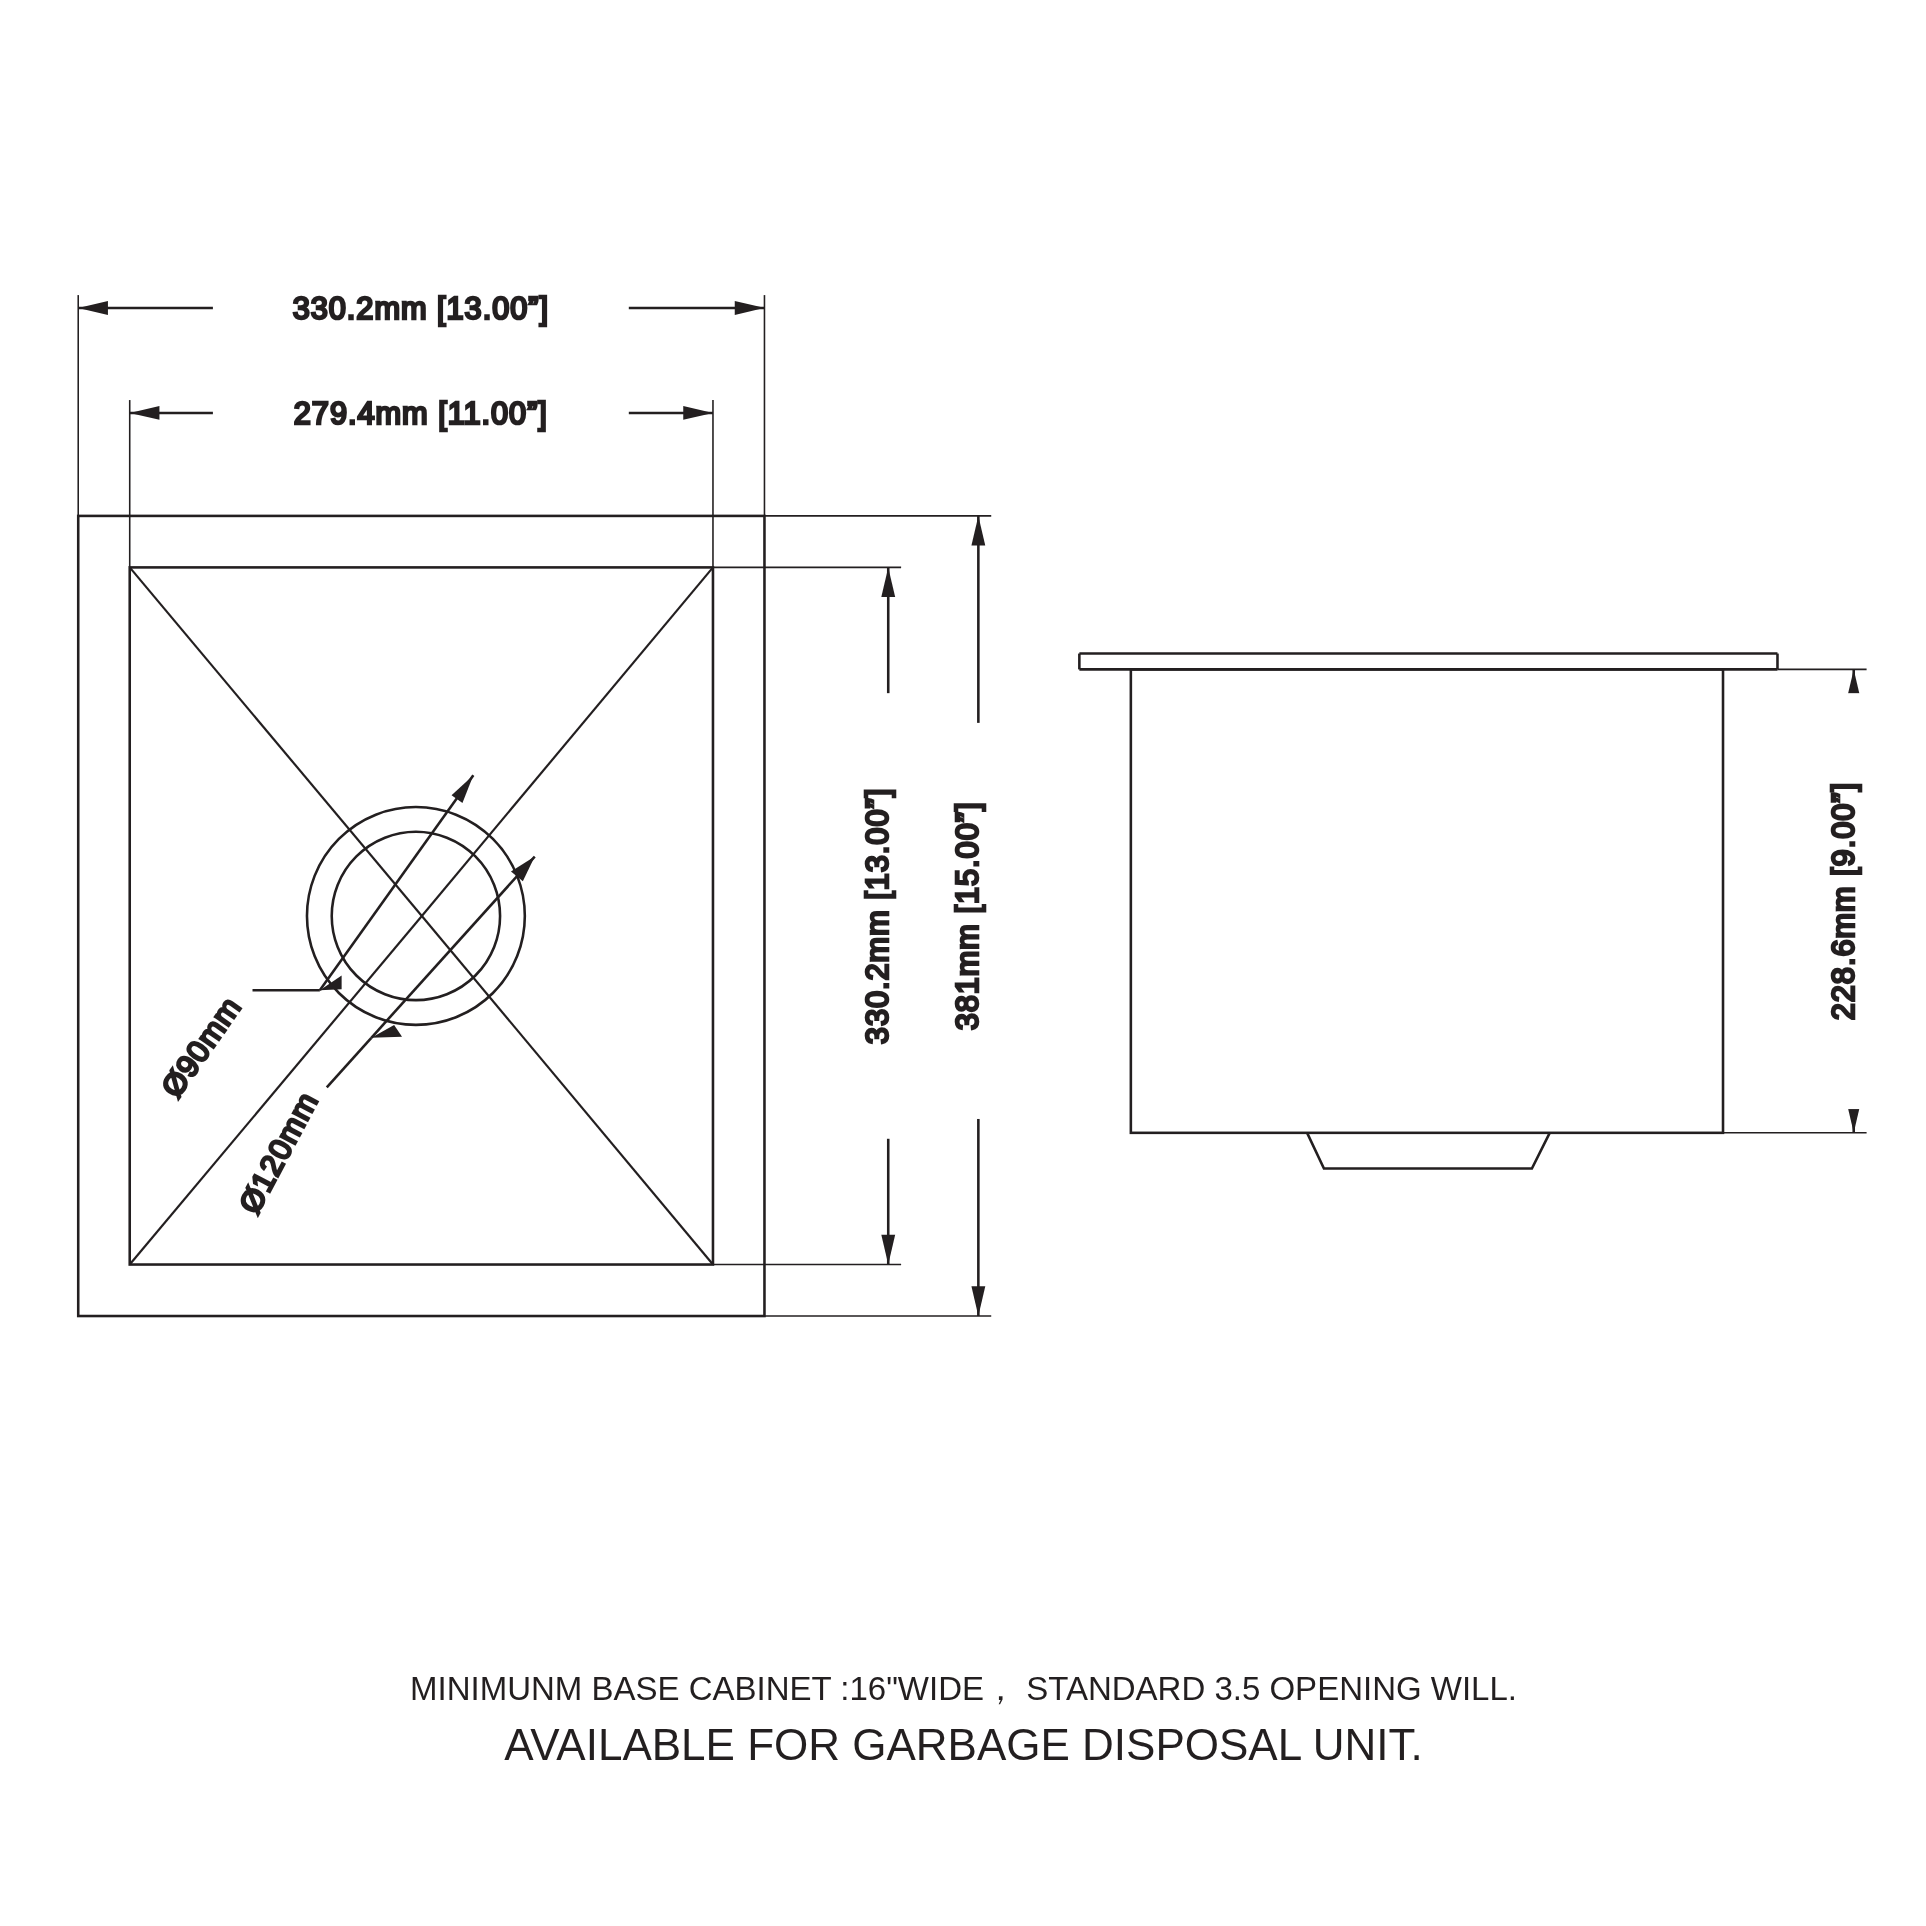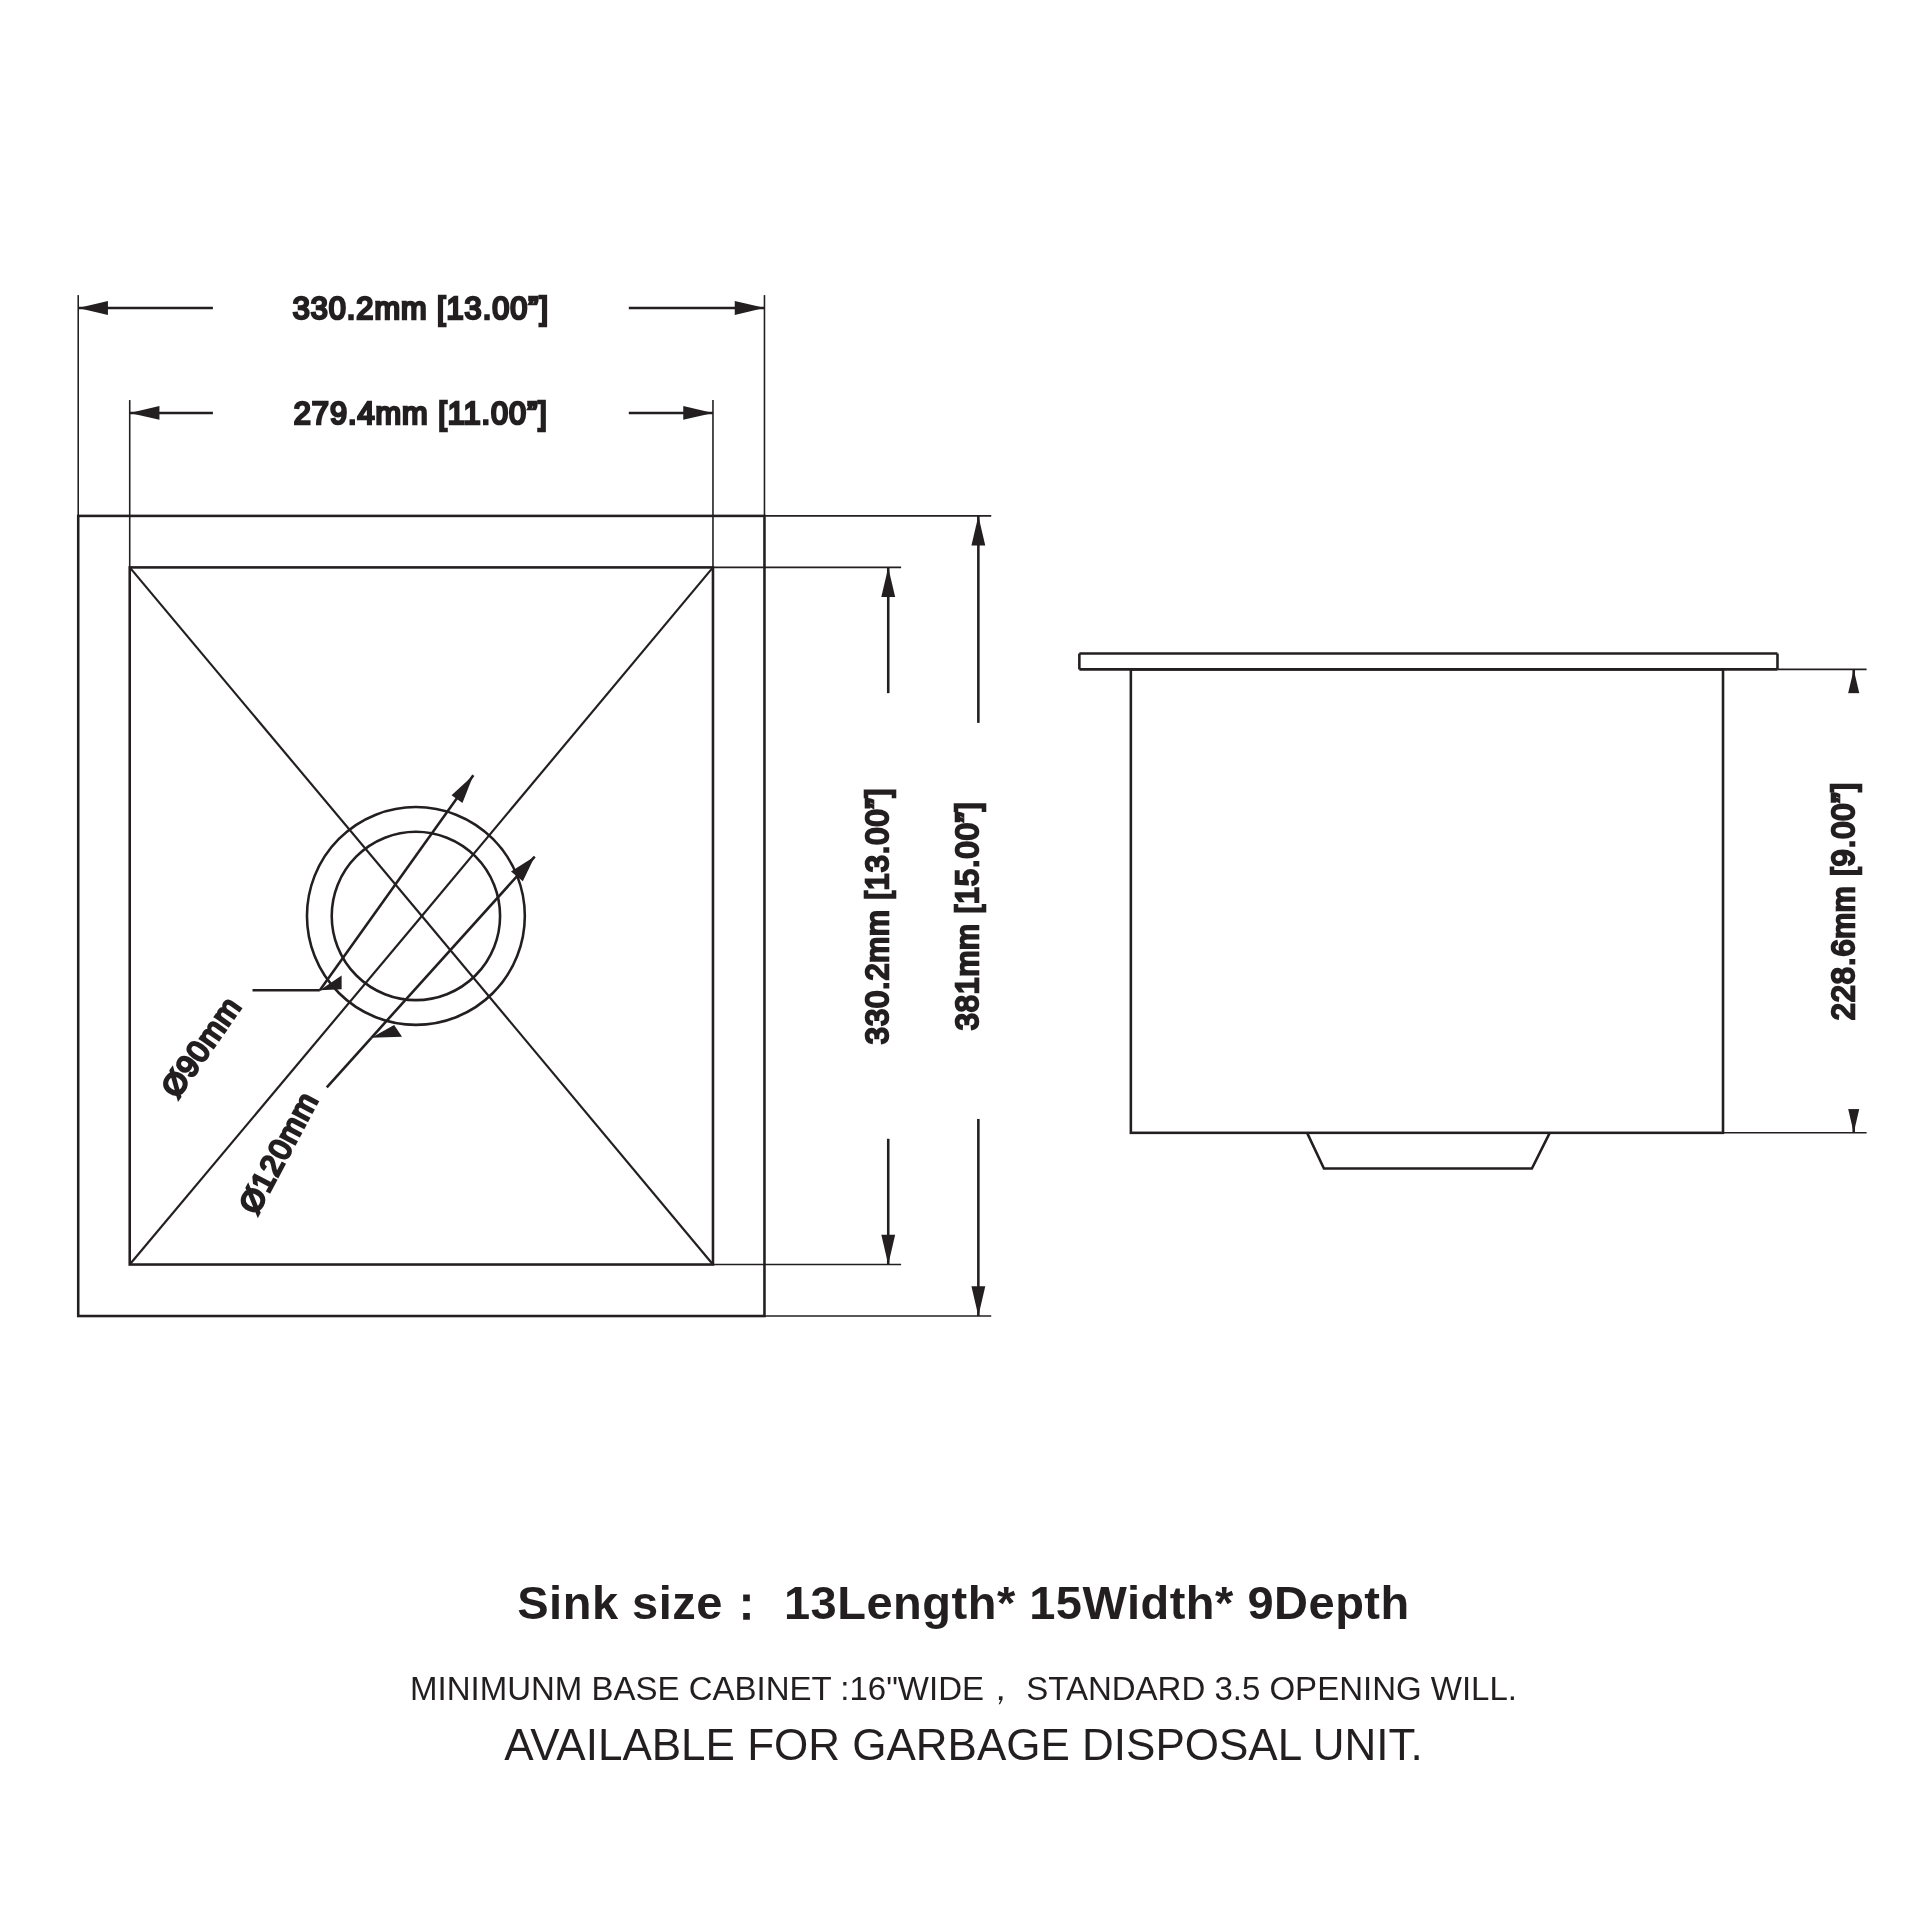--- a/index.html
+++ b/index.html
@@ -150,18 +150,17 @@
         <line x1="1740" y1="1144" x2="1885" y2="1144" stroke-width="1.6"></line>
         <path d="M1872 676 L1865 706 L1879 706 Z" fill="#231f20" stroke="none"></path>
         <path d="M1872 1144 L1865 1114 L1879 1114 Z" fill="#231f20" stroke="none"></path>
         <rect x="1846" y="700" width="52" height="420" fill="#ffffff" stroke="none"></rect>
       </g>
       <text class="dimtext" x="1872" y="910" text-anchor="middle" transform="rotate(-90 1872 910)">228.6mm  [9.00”]</text>
 
     </g>
   </svg>
 
-  <div class="cap" id="title-line">Sink size： 13Length* 15Width* 9Depth</div>
   <div class="cap" id="note-line1">MINIMUNM BASE CABINET :16"WIDE， STANDARD 3.5 OPENING WILL.</div>
   <div class="cap" id="note-line2">AVAILABLE FOR GARBAGE DISPOSAL UNIT.</div>
 
 </div>
 
 
 </body></html>

